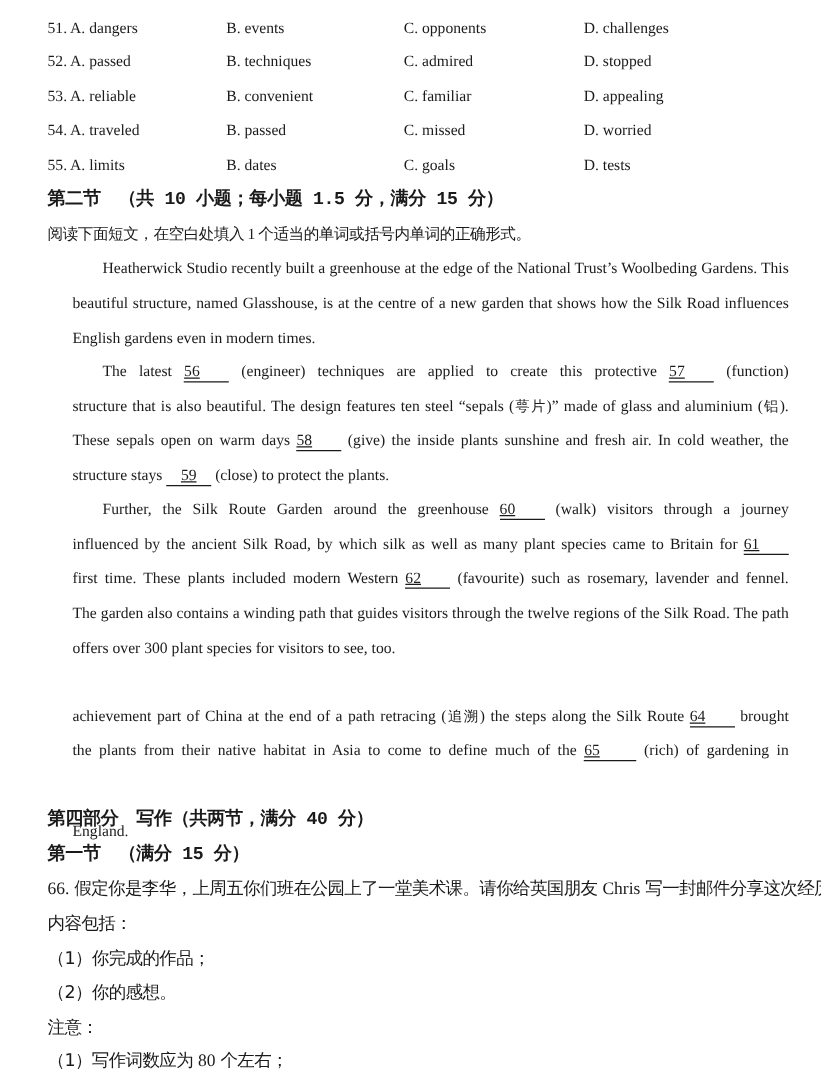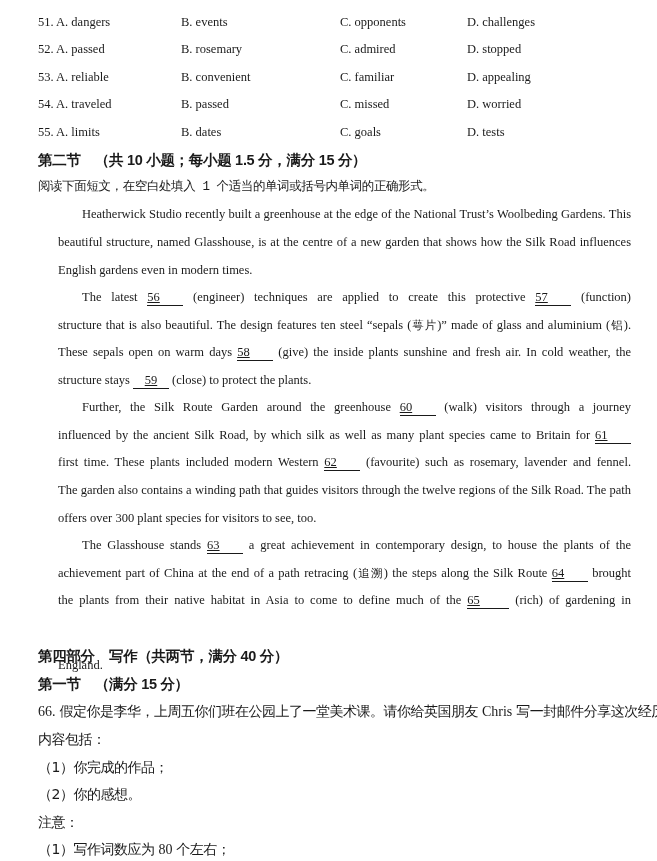--- a/index.html
+++ b/index.html
@@ -4,24 +4,24 @@
 <style>
   html, body { margin: 0; padding: 0; background: #ffffff; }
   body {
     width: 657px; height: 861px; overflow: hidden; position: relative;
     font-family: "Liberation Serif", "DejaVu Serif", serif;
     color: #1a1a1a;
   }
   .page { position: absolute; left: 0; top: 0; width: 657px; height: 615px; }
   .opt-row { position: absolute; left: 0; width: 657px; height: 18px; font-size: 12.5px; line-height: 18px; }
   .opt-row span { position: absolute; top: 0; white-space: nowrap; }
-  .c0 { left: 38px; } .c1 { left: 181px; } .c2 { left: 340px; text-align: right; } .c3 { left: 467px; }
+  .c0 { left: 38px; } .c1 { left: 181px; } .c2 { left: 323px; text-align: right; } .c3 { left: 467px; }
 
-  .heading { position: absolute; left: 38px; font-weight: bold; font-size: 14.5px; line-height: 20px; white-space: nowrap; font-family: Liberation Sans, sans-serif; letter-spacing: -0.3px; }
-  .instr { position: absolute; left: 38px; font-size: 12.5px; line-height: 18px; white-space: nowrap; font-family: Liberation Mono, monospace; letter-spacing: -0.4px; }
+  .heading { position: absolute; left: 38px; font-weight: bold; font-size: 14.5px; line-height: 20px; white-space: nowrap; font-family: Liberation Mono, monospace; letter-spacing: -0.3px; }
+  .instr { position: absolute; left: 38px; font-size: 12.5px; line-height: 18px; white-space: nowrap; font-family: Liberation Serif, serif; letter-spacing: -0.4px; }
 
   .para-line { position: absolute; left: 38px; width: 573px; font-size: 12.5px; line-height: 18px; white-space: nowrap; margin-left: 20px; }
   .para-line.just { text-align: justify; text-align-last: justify; }
   .para-line.indent { padding-left: 24px; width: 549px; }
   .blank { display: inline-block; border-bottom: 1.5px solid #1a1a1a; text-align: center; line-height: 15px; text-decoration: none; }
   .blank .num { text-decoration: underline; }
   .cjk { font-family: "DejaVu Sans", sans-serif; font-size: 11.5px; }
 
   .writing { position: absolute; left: 38px; font-size: 14px; line-height: 18px; white-space: nowrap; font-family: "DejaVu Sans", sans-serif; letter-spacing: -0.5px; }
   .writing .en { font-family: "Liberation Serif", serif; letter-spacing: 0; }
@@ -32,21 +32,21 @@
 <div class="page">
 
   <div class="opt-row" style="top:13px">
     <span class="c0">51. A. dangers</span>
     <span class="c1">B. events</span>
     <span class="c2">C. opponents</span>
     <span class="c3">D. challenges</span>
   </div>
   <div class="opt-row" style="top:40px">
     <span class="c0">52. A. passed</span>
-    <span class="c1">B. rosemary</span>
+    <span class="c1">B. techniques</span>
     <span class="c2">C. admired</span>
     <span class="c3">D. stopped</span>
   </div>
   <div class="opt-row" style="top:68px">
     <span class="c0">53. A. reliable</span>
     <span class="c1">B. convenient</span>
     <span class="c2">C. familiar</span>
     <span class="c3">D. appealing</span>
   </div>
   <div class="opt-row" style="top:95px">
@@ -100,25 +100,20 @@
     <span class="blank" style="width:36px"><span class="num">61</span></span>
   </div>
   <div class="para-line just" style="top:453px">
     <span>first time. These plants included modern Western</span>
     <span class="blank" style="width:36px"><span class="num">62</span></span>
     <span>(favourite) such as rosemary, lavender and fennel.</span>
   </div>
   <div class="para-line just" style="top:481px">The garden also contains a winding path that guides visitors through the twelve regions of the Silk Road. The path</div>
   <div class="para-line" style="top:509px">offers over 300 plant species for visitors to see, too.</div>
 
-  <div class="para-line just indent" style="top:536px">
-    <span>The Glasshouse stands</span>
-    <span class="blank" style="width:36px"><span class="num">63</span></span>
-    <span>a great achievement in contemporary design, to house the plants of the</span>
-  </div>
   <div class="para-line just" style="top:564px">
     <span>achievement part of China at the end of a path retracing (</span><span class="cjk">追溯</span><span>) the steps along the Silk Route</span>
     <span class="blank" style="width:36px"><span class="num">64</span></span>
     <span>brought</span>
   </div>
   <div class="para-line just" style="top:591px">
     <span>the plants from their native habitat in Asia to come to define much of the</span>
     <span class="blank" style="width:42px"><span class="num">65</span></span>
     <span>(rich) of gardening in</span>
   </div>

